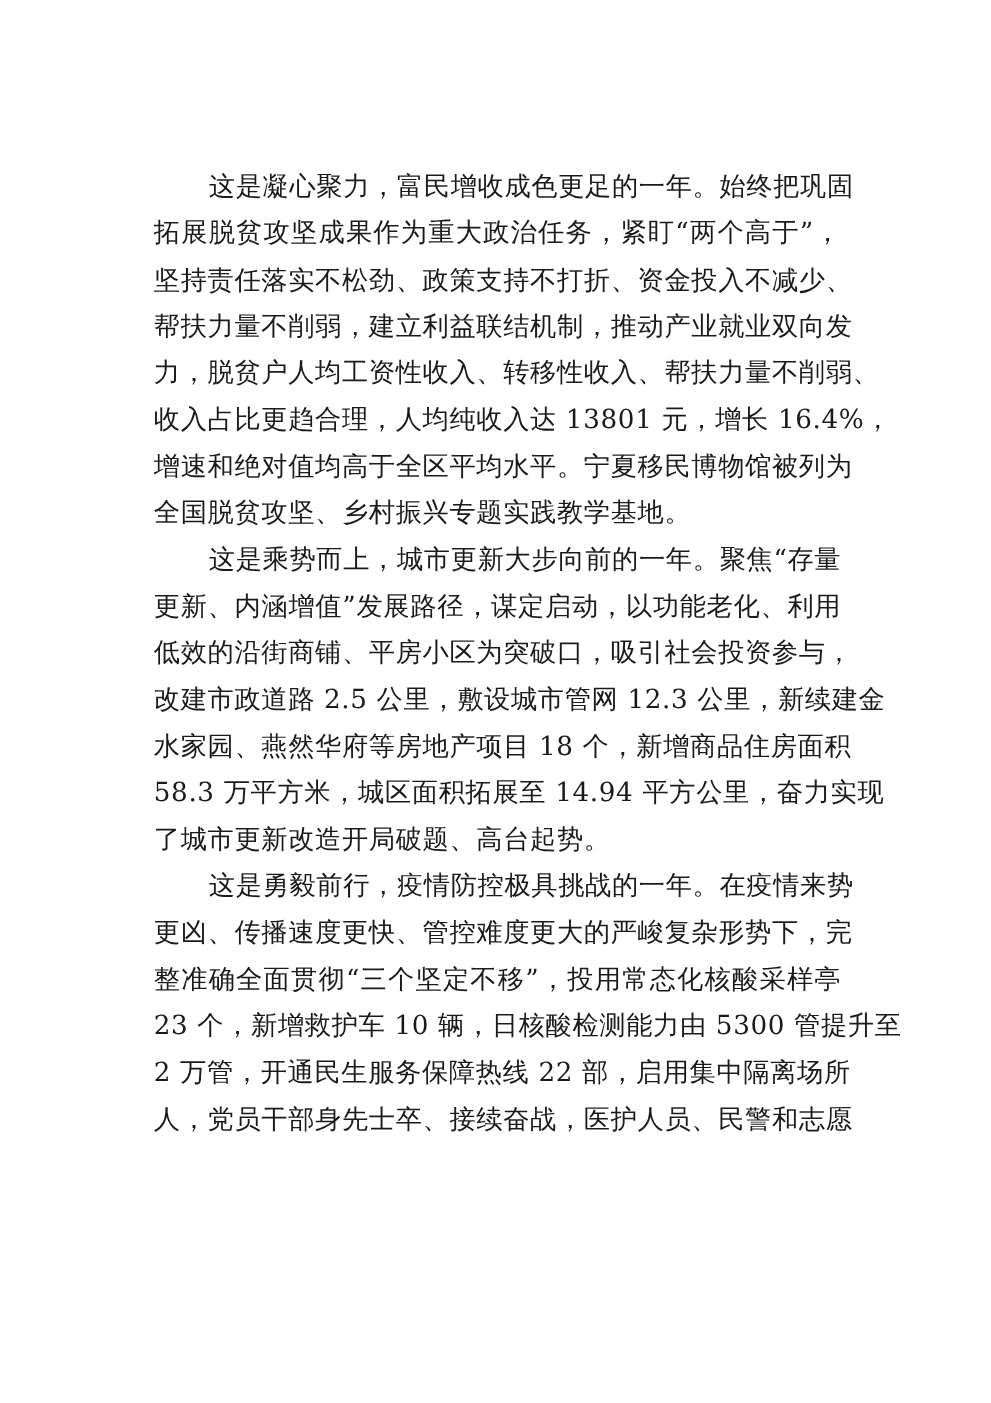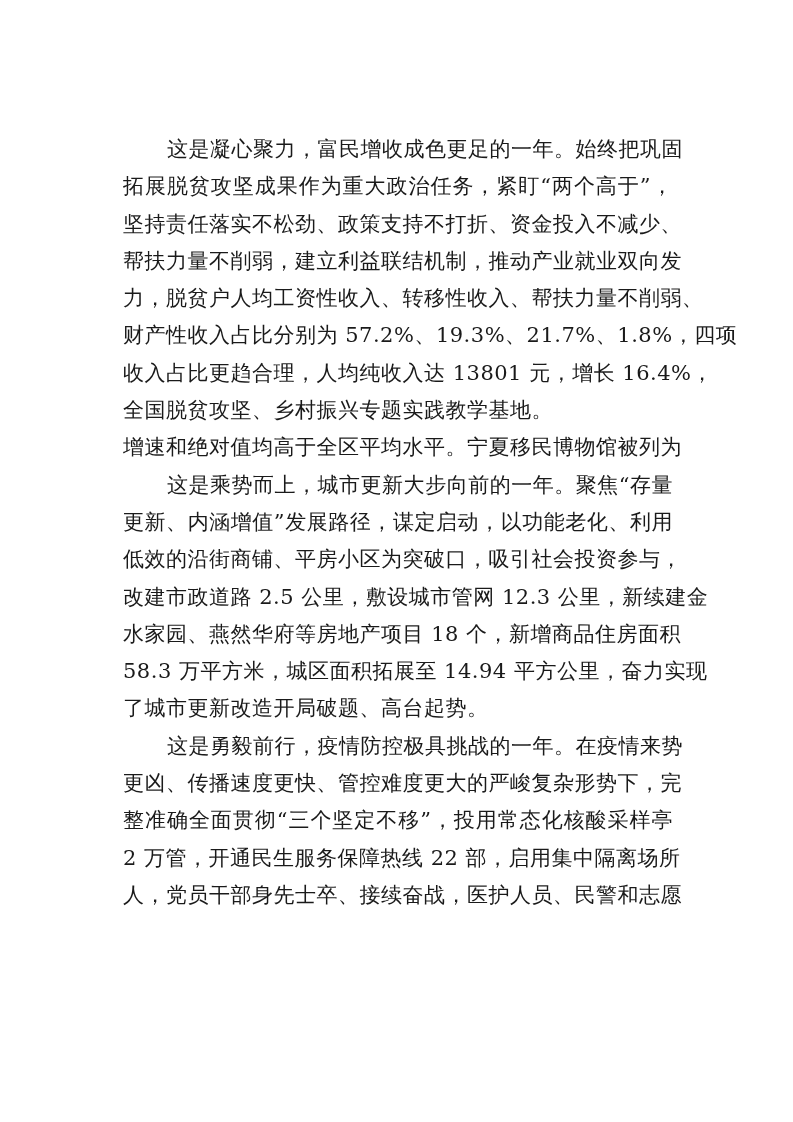--- a/index.html
+++ b/index.html
@@ -40,36 +40,36 @@
 </head>
 <body>
 
 <div class="page">
   <div>
     <div class="line indent">这是凝心聚力，富民增收成色更足的一年。始终把巩固</div>
     <div class="line">拓展脱贫攻坚成果作为重大政治任务，紧盯“两个高于”，</div>
     <div class="line">坚持责任落实不松劲、政策支持不打折、资金投入不减少、</div>
     <div class="line">帮扶力量不削弱，建立利益联结机制，推动产业就业双向发</div>
     <div class="line">力，脱贫户人均工资性收入、转移性收入、帮扶力量不削弱、</div>
-    <div class="line">财产性收入占比分别为 57.2%、19.3%、21.7%、1.8%，四项</div>
     <div class="line">收入占比更趋合理，人均纯收入达 13801 元，增长 16.4%，</div>
+    <div class="line">增速和绝对值均高于全区平均水平。宁夏移民博物馆被列为</div>
     <div class="line last">全国脱贫攻坚、乡村振兴专题实践教学基地。</div>
-    <div class="line">增速和绝对值均高于全区平均水平。宁夏移民博物馆被列为</div>
   </div>
 
   <div>
     <div class="line indent">这是乘势而上，城市更新大步向前的一年。聚焦“存量</div>
     <div class="line">更新、内涵增值”发展路径，谋定启动，以功能老化、利用</div>
     <div class="line">低效的沿街商铺、平房小区为突破口，吸引社会投资参与，</div>
     <div class="line">改建市政道路 2.5 公里，敷设城市管网 12.3 公里，新续建金</div>
     <div class="line">水家园、燕然华府等房地产项目 18 个，新增商品住房面积</div>
     <div class="line">58.3 万平方米，城区面积拓展至 14.94 平方公里，奋力实现</div>
     <div class="line last">了城市更新改造开局破题、高台起势。</div>
   </div>
 
   <div>
     <div class="line indent">这是勇毅前行，疫情防控极具挑战的一年。在疫情来势</div>
     <div class="line">更凶、传播速度更快、管控难度更大的严峻复杂形势下，完</div>
     <div class="line">整准确全面贯彻“三个坚定不移”，投用常态化核酸采样亭</div>
+    <div class="line">23 个，新增救护车 10 辆，日核酸检测能力由 5300 管提升至</div>
     <div class="line">2 万管，开通民生服务保障热线 22 部，启用集中隔离场所</div>
     <div class="line">人，党员干部身先士卒、接续奋战，医护人员、民警和志愿</div>
   </div>
 </div>
 
 </body></html>

